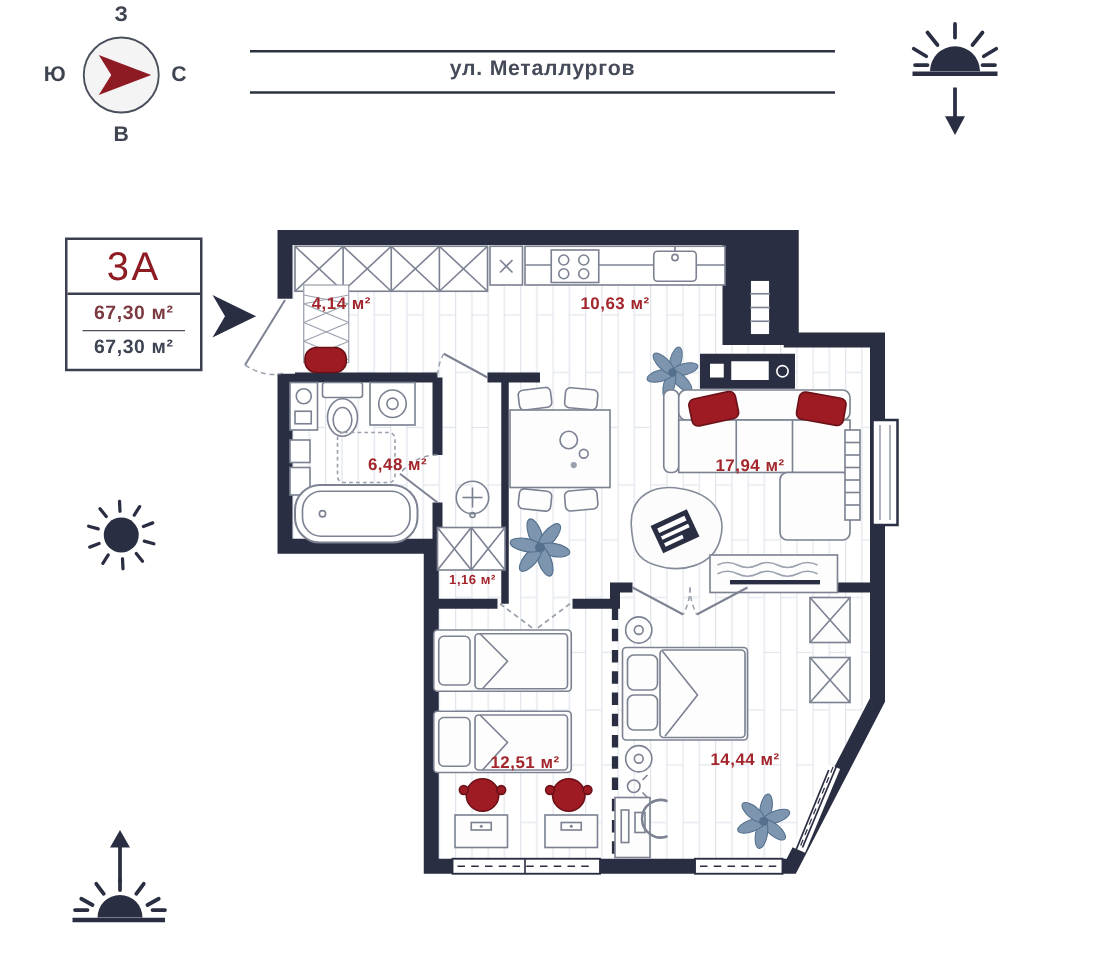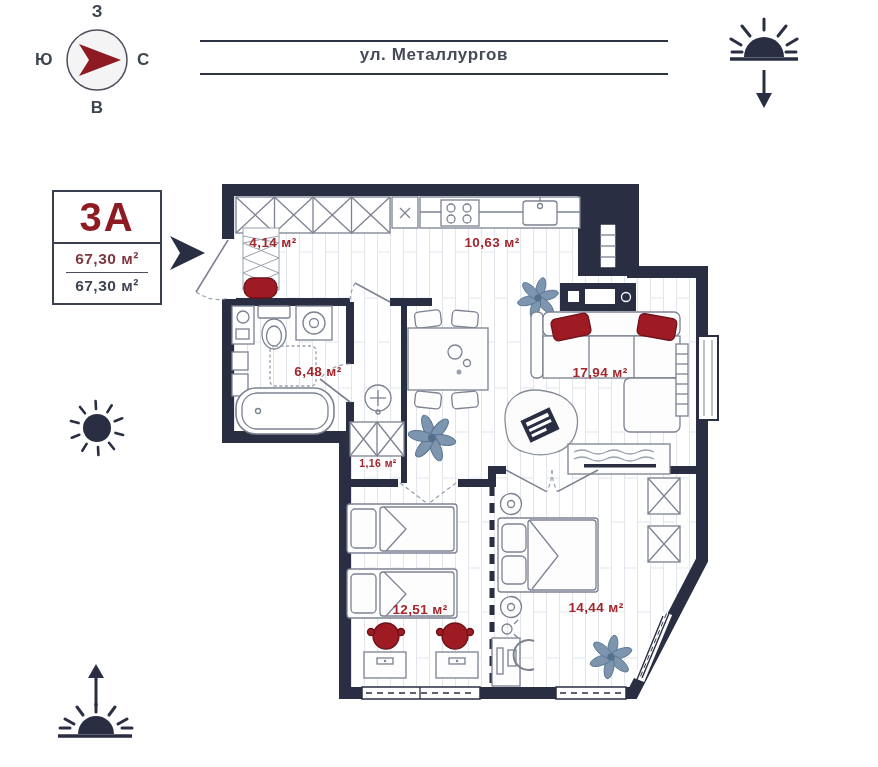--- a/index.html
+++ b/index.html
@@ -14,21 +14,21 @@
   .dir-s{left:62px;top:96px;transform:translateX(-50%);}
   .dir-w{left:0px;top:48px;}
   
   .street{position:absolute;left:200px;top:40px;width:468px;z-index:3;}
   .street-line{height:0;border-top:2px solid #2e3342;}
   .street-text{text-align:center;padding:3px 0 8px;font-size:17px;font-weight:600;
                color:#454b59;letter-spacing:.6px;}
   
   .badge{position:absolute;left:52px;top:190px;width:106px;border:2px solid #3b4050;
          background:#fff;z-index:3;text-align:center;}
-  .badge-unit{font-size:40px;font-weight:700;color:#8e1b22;letter-spacing:2px;
+  .badge-unit{font-size:32px;font-weight:400;color:#8e1b22;letter-spacing:2px;
               padding:3px 0 2px;border-bottom:2px solid #3b4050;}
   .badge-areas{padding:6px 0 8px;border-radius:12px;}
   .badge-area-total{font-size:15.5px;font-weight:700;color:#7c3a40;letter-spacing:.5px;}
   .badge-sep{width:78%;margin:4px auto;border-top:1.5px solid #4a4f5c;}
   .badge-area-living{font-size:15.5px;font-weight:700;color:#3e4454;letter-spacing:.5px;}
   .icon{position:absolute;z-index:3;}
   .plan{position:absolute;left:0;top:0;z-index:1;}
   .room-label{font-family:"Liberation Sans",sans-serif;font-size:13.5px;font-weight:700;
               fill:#a2262c;letter-spacing:.4px;}
   .room-label-small{font-size:10.5px;}

